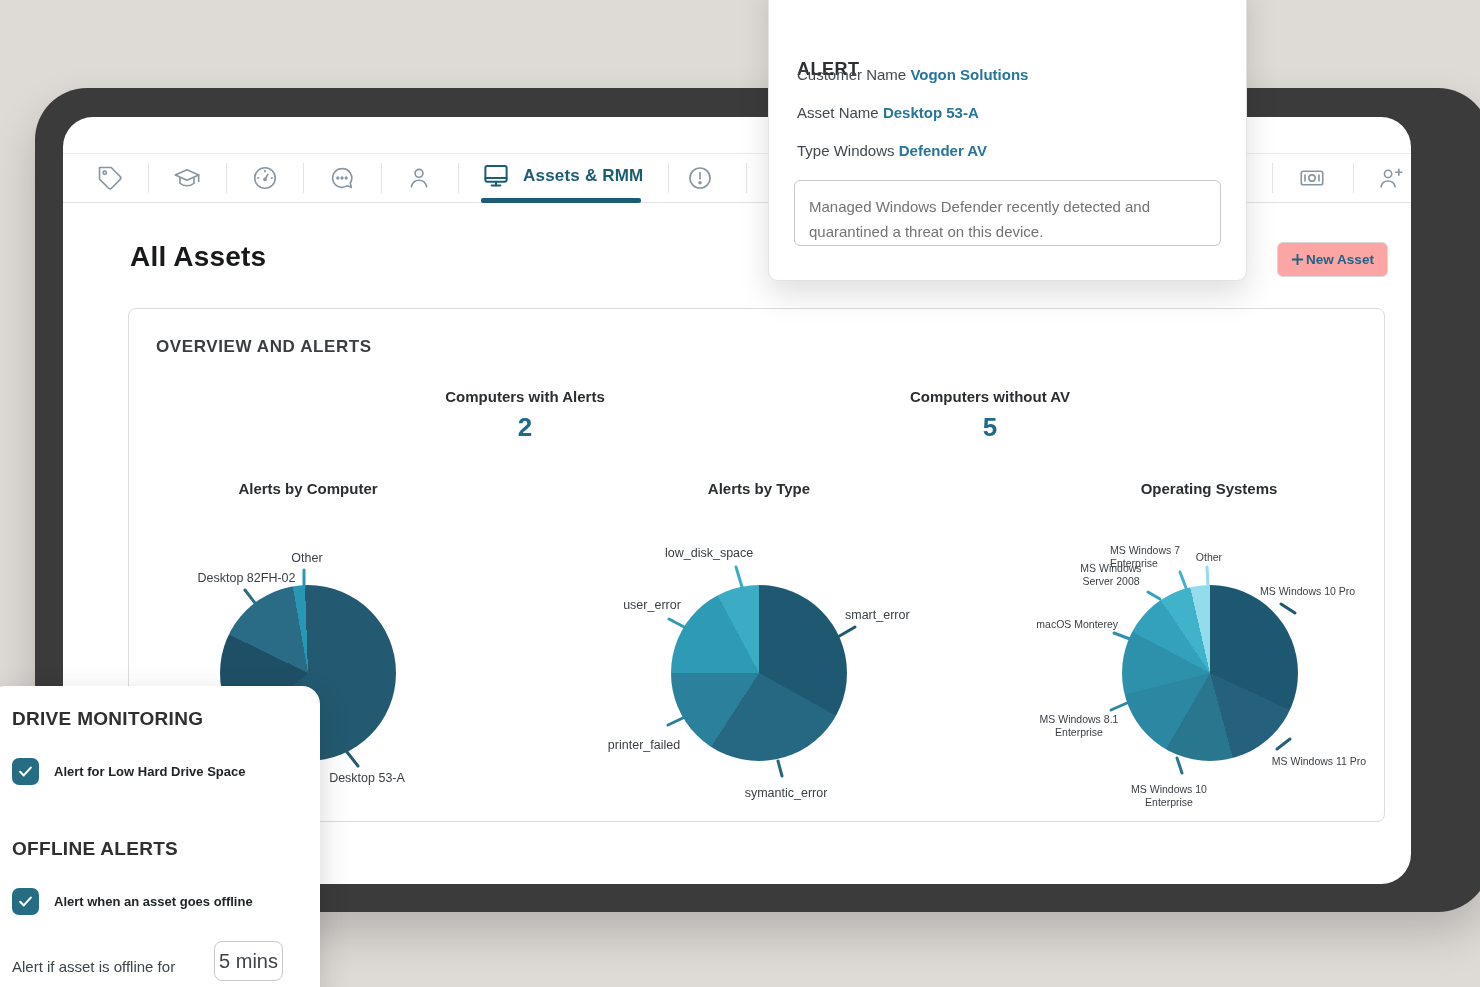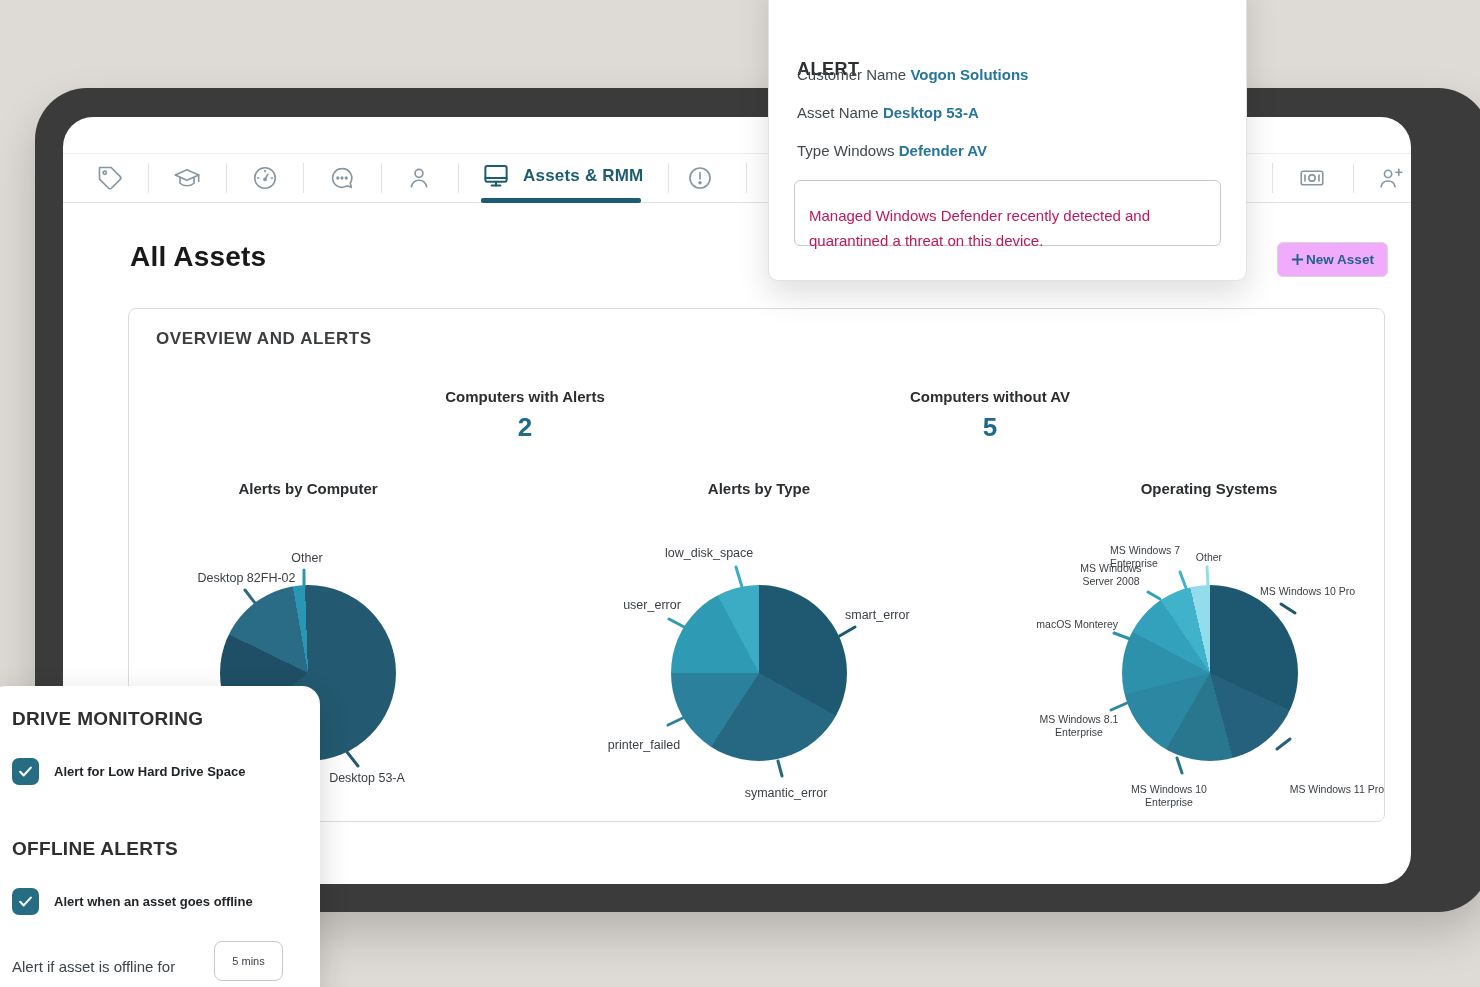--- a/index.html
+++ b/index.html
@@ -19,59 +19,59 @@
   .nav-line-bot { top:85px; background:#e2e2e2; }
   .nav-ico { position:absolute; top:47px; width:28px; height:28px; color:#8796a1; cursor:pointer; }
   .nav-ico svg { width:100%; height:100%; stroke:currentColor; fill:none; stroke-width:1.4; stroke-linecap:round; stroke-linejoin:round; }
   .nav-div { position:absolute; top:46px; width:1px; height:30px; background:#e1e4e7; }
   .tab-active { position:absolute; top:44px; left:418px; display:flex; align-items:center; gap:12px; color:#1d5d74; cursor:pointer; }
   .tab-active svg { width:30px; height:30px; stroke:#1d5d74; fill:none; stroke-width:1.6; stroke-linecap:round; }
   .tab-active .lbl { font-size:17px; font-weight:700; letter-spacing:.2px; }
   .tab-underline { position:absolute; left:418px; top:81px; width:160px; height:5px; background:#1d5d74; border-radius:2px; }
 
   .page-title { position:absolute; left:67px; top:124px; font-size:28px; font-weight:800; color:#17191b; letter-spacing:.2px; }
-  .new-asset { position:absolute; left:1214px; top:125px; width:111px; height:35px; background:#f0abfc;
+  .new-asset { position:absolute; left:1214px; top:125px; width:111px; height:35px; background:#fca5a5;
                border:1px solid #d8d8d8; border-radius:6px; display:flex; align-items:center; justify-content:center;
                gap:2px; color:#206384; font-size:13.5px; font-weight:700; cursor:pointer; }
   .new-asset svg { width:13px; height:13px; stroke:#206384; stroke-width:2; }
 
   
   .card { position:absolute; left:65px; top:191px; width:1257px; height:514px; background:#fff;
           border:1px solid #dcdcdc; border-radius:8px; }
-  .section-title { position:absolute; left:27px; top:20px; font-size:17px; font-weight:800; color:#3b3e40; letter-spacing:.6px; }
+  .section-title { position:absolute; left:27px; top:28px; font-size:17px; font-weight:800; color:#3b3e40; letter-spacing:.6px; }
   .stat { position:absolute; width:240px; text-align:center; }
   .stat .s-label { font-size:15px; font-weight:700; color:#2b2e30; }
   .stat .s-value { margin-top:7px; font-size:26px; font-weight:700; color:#1e6a88; }
   .chart-title { position:absolute; top:171px; width:240px; text-align:center; font-size:15px; font-weight:700; color:#2b2e30; }
   .pie { position:absolute; top:276px; width:176px; height:176px; border-radius:50%; cursor:pointer; }
   .plabel { position:absolute; font-size:12.5px; color:#3a3f44; line-height:1.25; }
   .plabel.small { font-size:10.5px; }
   .ticks { position:absolute; inset:0; width:1257px; height:514px; pointer-events:none; }
   .ticks line { stroke-width:3; stroke-linecap:round; }
 
   
   .popup { position:absolute; left:768px; top:-26px; width:479px; height:307px; background:#fff;
            border:1px solid #e2e2e2; border-radius:10px; box-shadow:0 14px 32px rgba(0,0,0,.13); }
   .popup .p-title { position:absolute; left:28px; top:36px; font-size:18px; font-weight:800; color:#2d2f31; letter-spacing:.5px;margin-top:48px; }
   .p-row { position:absolute; left:28px; font-size:15px; color:#42494f; }
   .p-row .p-link { color:#27759a; font-weight:700; cursor:pointer; }
   .p-desc { position:absolute; left:25px; top:205px; width:427px; height:66px; border:1px solid #c9c9c9;
-            border-radius:6px; padding:23px 14px; font-size:15px; line-height:1.65; color:#be185d; background:#fff; }
+            border-radius:6px; padding:14px 14px; font-size:15px; line-height:1.65; color:#737373; background:#fff; }
 
   
   .drive { position:absolute; left:-12px; top:686px; width:332px; height:320px; background:#fff;
            border-radius:18px; box-shadow:0 10px 32px rgba(0,0,0,.16); }
   .d-title { position:absolute; left:24px; font-size:19px; font-weight:800; color:#2d2f31; letter-spacing:.3px; }
   .checkbox { position:absolute; left:24px; width:27px; height:27px; background:#266d83; border-radius:7px;
               display:flex; align-items:center; justify-content:center; cursor:pointer; }
   .checkbox svg { width:17px; height:17px; stroke:#fff; stroke-width:3; fill:none; stroke-linecap:round; stroke-linejoin:round; }
   .d-check-label { position:absolute; left:66px; font-size:13px; font-weight:700; color:#212528; }
   .d-offline-row { position:absolute; left:24px; top:272px; font-size:15px; color:#3d444a; }
   .d-input { position:absolute; left:226px; top:255px; width:69px; height:40px; border:1px solid #c9c9c9;
-             border-radius:8px; display:flex; align-items:center; justify-content:center; font-size:11px; color:#3d444a; background:#fff; }
+             border-radius:8px; display:flex; align-items:center; justify-content:center; font-size:20px; color:#3d444a; background:#fff; }
 </style>
 </head>
 <body>
 
 <div class="stage">
   <div class="frame"></div>
 
   <div class="window">
     <div class="nav-line-top"></div>
     <div class="nav-line-bot"></div>
@@ -216,21 +216,21 @@
       <span class="plabel" style="left:716px; top:299px; width:120px; text-align:left">smart_error</span>
       <span class="plabel" style="left:455px; top:429px; width:120px; text-align:center">printer_failed</span>
       <span class="plabel" style="left:597px; top:477px; width:120px; text-align:center">symantic_error</span>
 
       <span class="plabel small" style="left:981px;  top:235px; width:90px;  ">MS Windows 7 Enterprise</span>
       <span class="plabel small" style="left:1050px; top:242px; width:60px;  text-align:center">Other</span>
       <span class="plabel small" style="left:937px;  top:253px; width:90px;  text-align:center">MS Windows Server 2008</span>
       <span class="plabel small" style="left:889px;  top:309px; width:100px; text-align:right">macOS Monterey</span>
       <span class="plabel small" style="left:905px;  top:404px; width:90px;  text-align:center">MS Windows 8.1 Enterprise</span>
       <span class="plabel small" style="left:995px;  top:474px; width:90px;  text-align:center">MS Windows 10 Enterprise</span>
-      <span class="plabel small" style="left:1125px; top:474px; width:130px; text-align:right">MS Windows 11 Pro</span>
+      <span class="plabel small" style="left:1125px; top:446px; width:130px; text-align:center">MS Windows 11 Pro</span>
       <span class="plabel small" style="left:1131px; top:276px; width:130px; text-align:left">MS Windows 10 Pro</span>
     </div>
   </div>
 
   <div class="popup">
     <div class="p-title">ALERT</div>
     <div class="p-row" style="top:91px">
       <span>Customer Name</span>
       <span class="p-link">Vogon Solutions</span>
     </div>

